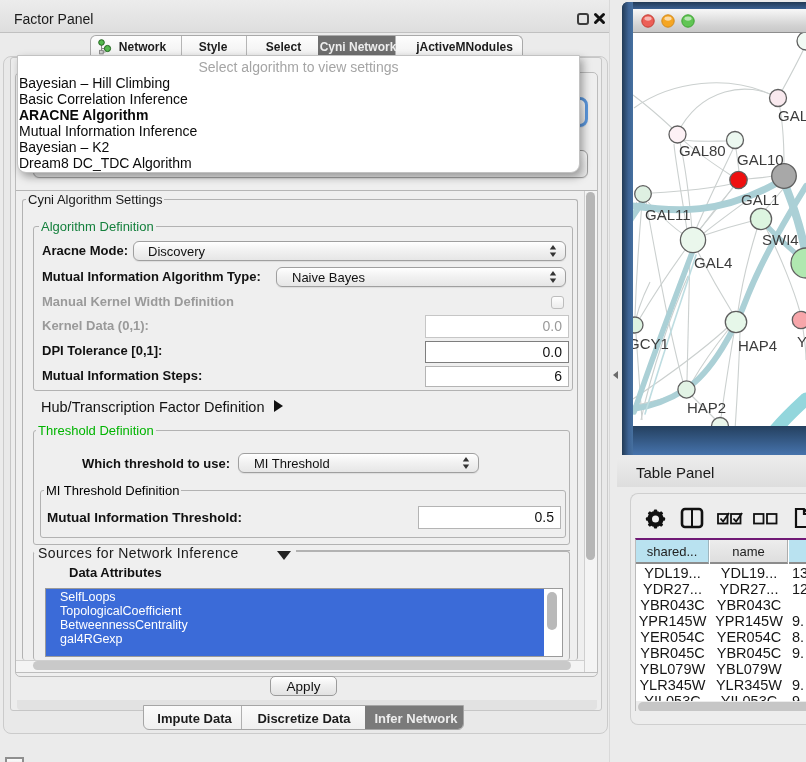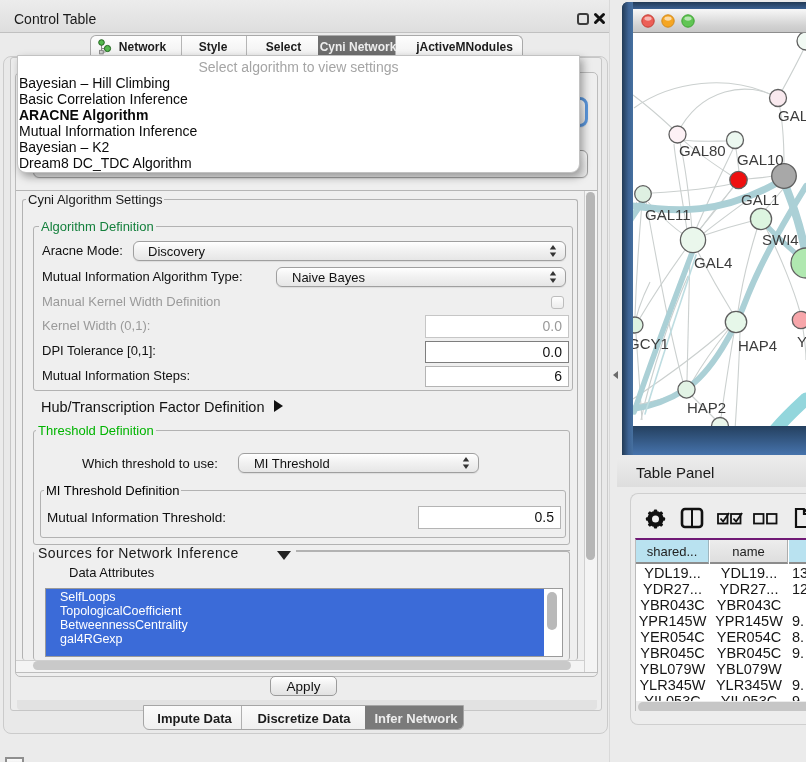--- a/index.html
+++ b/index.html
@@ -1,32 +1,32 @@
 <!DOCTYPE html>
 <html><head><meta charset="utf-8">
 <style>
 *{margin:0;padding:0;box-sizing:border-box;}
 html,body{width:806px;height:762px;}
 body{position:relative;font-family:"Liberation Sans",sans-serif;background:#ebebeb;overflow:hidden;}
 .abs{position:absolute;}
 .b{font-weight:bold;}
 
-.lbl{font-size:13px;font-weight:normal;color:#111;}
+.lbl{font-size:13px;font-weight:bold;color:#111;}
 .gray{color:#9a9a9a !important;}
 .group{position:absolute;border:1px solid #b2b2b2;border-radius:3px;}
 .glabel{position:absolute;font-size:13px;background:#efefef;padding:0 2px;white-space:nowrap;}
 .combo{position:absolute;border:1px solid #9f9f9f;border-radius:6px;background:linear-gradient(#ffffff,#f2f2f2 45%,#e6e6e6);box-shadow:0 1px 1px rgba(0,0,0,.08);padding-left:24px;}
 .combo .ct{position:absolute;left:16px;top:50%;transform:translateY(-50%);font-size:13px;color:#111;}
 .arr{position:absolute;right:8px;top:50%;transform:translateY(-50%);}
 .field{position:absolute;background:#fff;border:1px solid #b4b4b4;font-size:14px;text-align:right;padding-right:6px;color:#111;}
 </style></head>
 <body>
 
 <div class="abs" style="left:0;top:0;width:612px;height:33px;background:linear-gradient(#ececec,#dedede);border-bottom:1px solid #c0c0c0;"></div>
-<div class="abs" style="left:14px;top:11px;font-size:14px;color:#1a1a1a;">Control Table</div>
+<div class="abs" style="left:14px;top:11px;font-size:14px;color:#1a1a1a;">Factor Panel</div>
 <div class="abs" style="left:577px;top:13px;width:12px;height:12px;border:2px solid #3c3c3c;border-radius:3px;"></div>
 <svg class="abs" style="left:593px;top:12px;" width="13" height="13">
     <path d="M2.5 2.5 L10.5 10.5 M10.5 2.5 L2.5 10.5" stroke="#111" stroke-width="3" stroke-linecap="round"></path>
   </svg>
 
 <div class="abs" style="left:3px;top:56px;width:605px;height:678px;background:#e9e9e9;border:1px solid #cbcbcb;border-radius:8px;"></div>
 
 <div class="abs" style="left:10px;top:57px;width:592px;height:654px;background:#ededed;border:1px solid #c6c6c6;border-radius:3px;"></div>
 
 <div class="abs" style="left:15px;top:72px;width:583px;height:605px;background:#efefef;border:1px solid #bcbcbc;border-radius:5px;"></div>
@@ -89,21 +89,21 @@
  <span class="abs lbl" style="left:42px;top:269px;">Mutual Information Algorithm Type:</span>
  <div class="combo" style="left:276px;top:267px;width:290px;height:20px;">
       <span class="ct" style="left:15px;">Naive Bayes</span>
       <svg class="arr" width="8" height="14">
         <path d="M4 1 L7.2 5.5 L0.8 5.5 Z" fill="#333"></path>
         <path d="M4 13 L7.2 8.5 L0.8 8.5 Z" fill="#333"></path>
       </svg>
     </div>
  <span class="abs lbl gray" style="left:42px;top:294px;">Manual Kernel Width Definition</span>
  <div class="abs" style="left:551px;top:296px;width:13px;height:13px;border:1px solid #bdbdbd;border-radius:3px;background:linear-gradient(#fefefe,#ececec);"></div>
- <span class="abs lbl gray" style="left:42px;top:318px;">Kernel Width (0,1):</span>
+ <span class="abs lbl gray" style="left:42px;top:318px;">Kernel Data (0,1):</span>
  <div class="field" style="left:425px;top:315px;width:144px;height:23px;color:#9a9a9a;border-color:#c6c6c6;line-height:21px;">0.0</div>
  <span class="abs lbl" style="left:42px;top:343px;">DPI Tolerance [0,1]:</span>
  <div class="field" style="left:425px;top:341px;width:144px;height:22px;border:1px solid #7e7e7e;line-height:20px;">0.0</div>
  <span class="abs lbl" style="left:42px;top:368px;">Mutual Information Steps:</span>
  <div class="field" style="left:425px;top:366px;width:144px;height:21px;line-height:19px;">6</div>
 
  <span class="abs" style="left:41px;top:399px;font-size:14.5px;color:#111;">Hub/Transcription Factor Definition</span>
  <div class="abs" style="left:274px;top:400px;width:0;height:0;border-left:9px solid #111;border-top:6px solid transparent;border-bottom:6px solid transparent;"></div>
 
  <span class="abs lbl" style="left:82px;top:456px;">Which threshold to use:</span>

